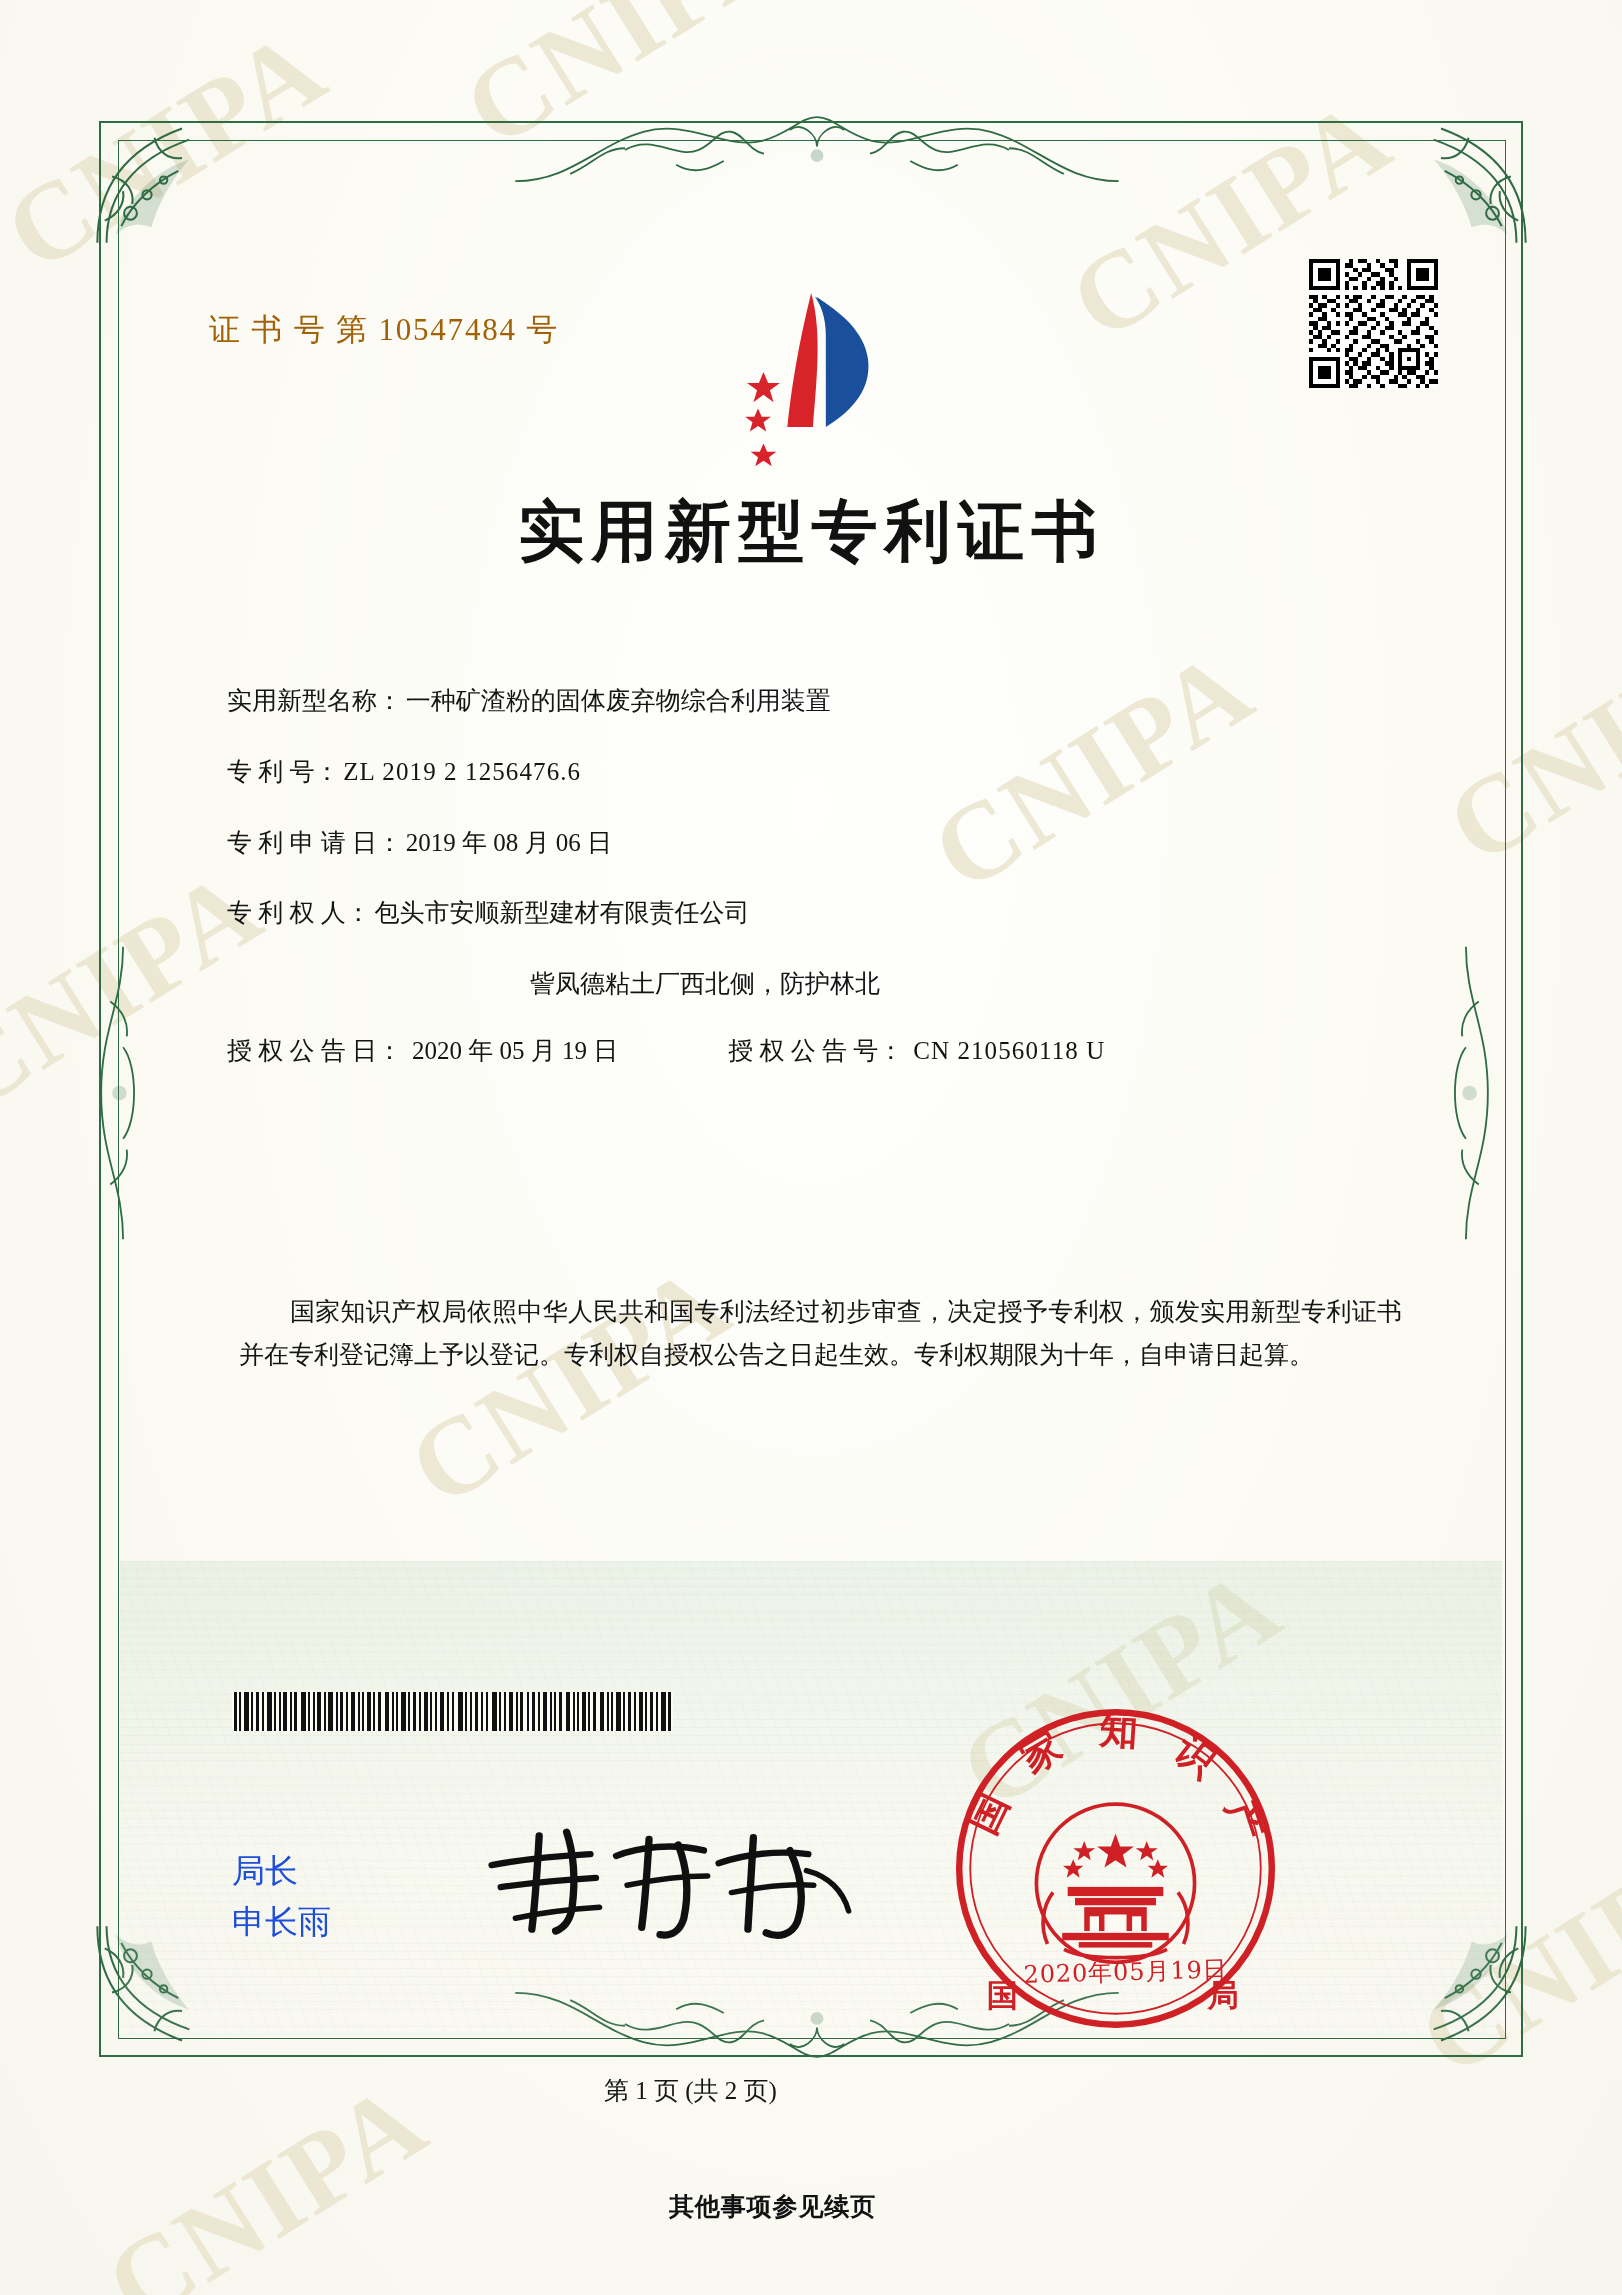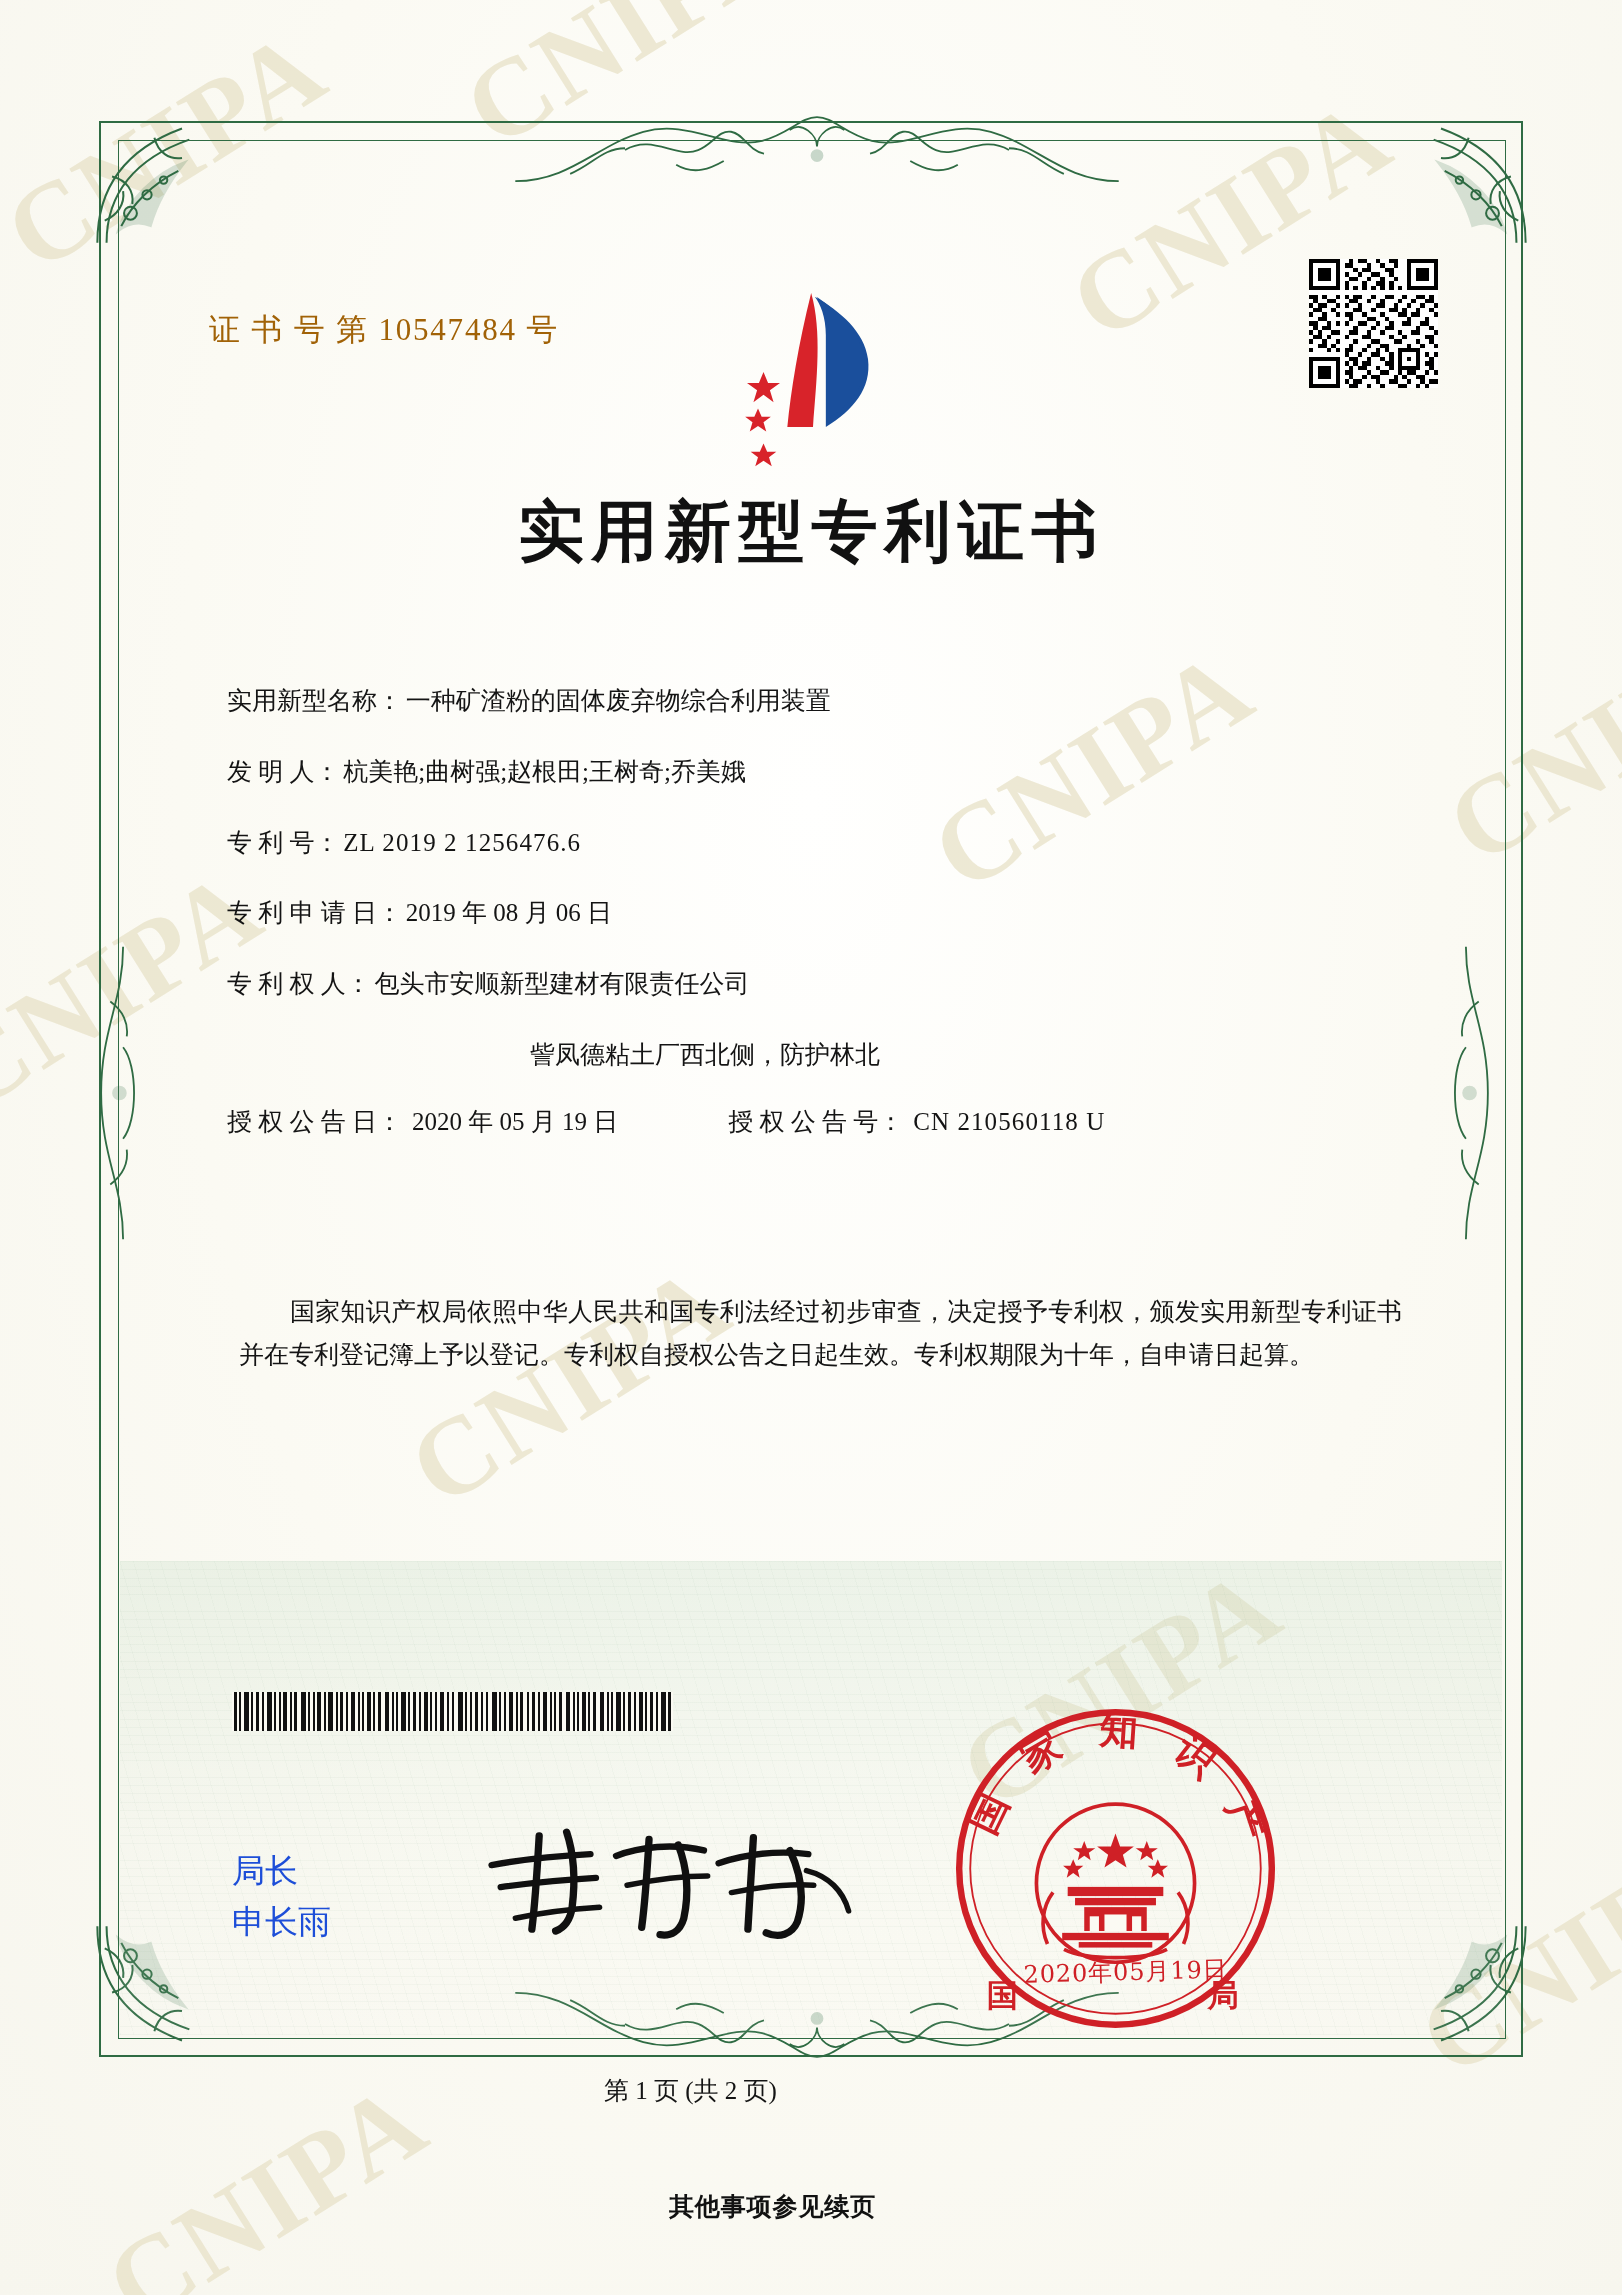--- a/index.html
+++ b/index.html
@@ -665,24 +665,20 @@
   </div>
 
   <div class="main-title">实用新型专利证书</div>
 
   <div class="fields">
     <div class="field-row">
       <span class="f-label">实用新型名称：</span>
       <span class="f-value">一种矿渣粉的固体废弃物综合利用装置</span>
     </div>
     <div class="field-row">
-      <span class="f-label">发    明    人：</span>
-      <span class="f-value">杭美艳;曲树强;赵根田;王树奇;乔美娥</span>
-    </div>
-    <div class="field-row">
       <span class="f-label">专    利    号：</span>
       <span class="f-value mono-ish">ZL 2019 2 1256476.6</span>
     </div>
     <div class="field-row">
       <span class="f-label">专 利 申 请 日：</span>
       <span class="f-value">2019 年 08 月 06 日</span>
     </div>
     <div class="field-row">
       <span class="f-label">专 利 权 人：</span>
       <span class="f-value">包头市安顺新型建材有限责任公司</span>

